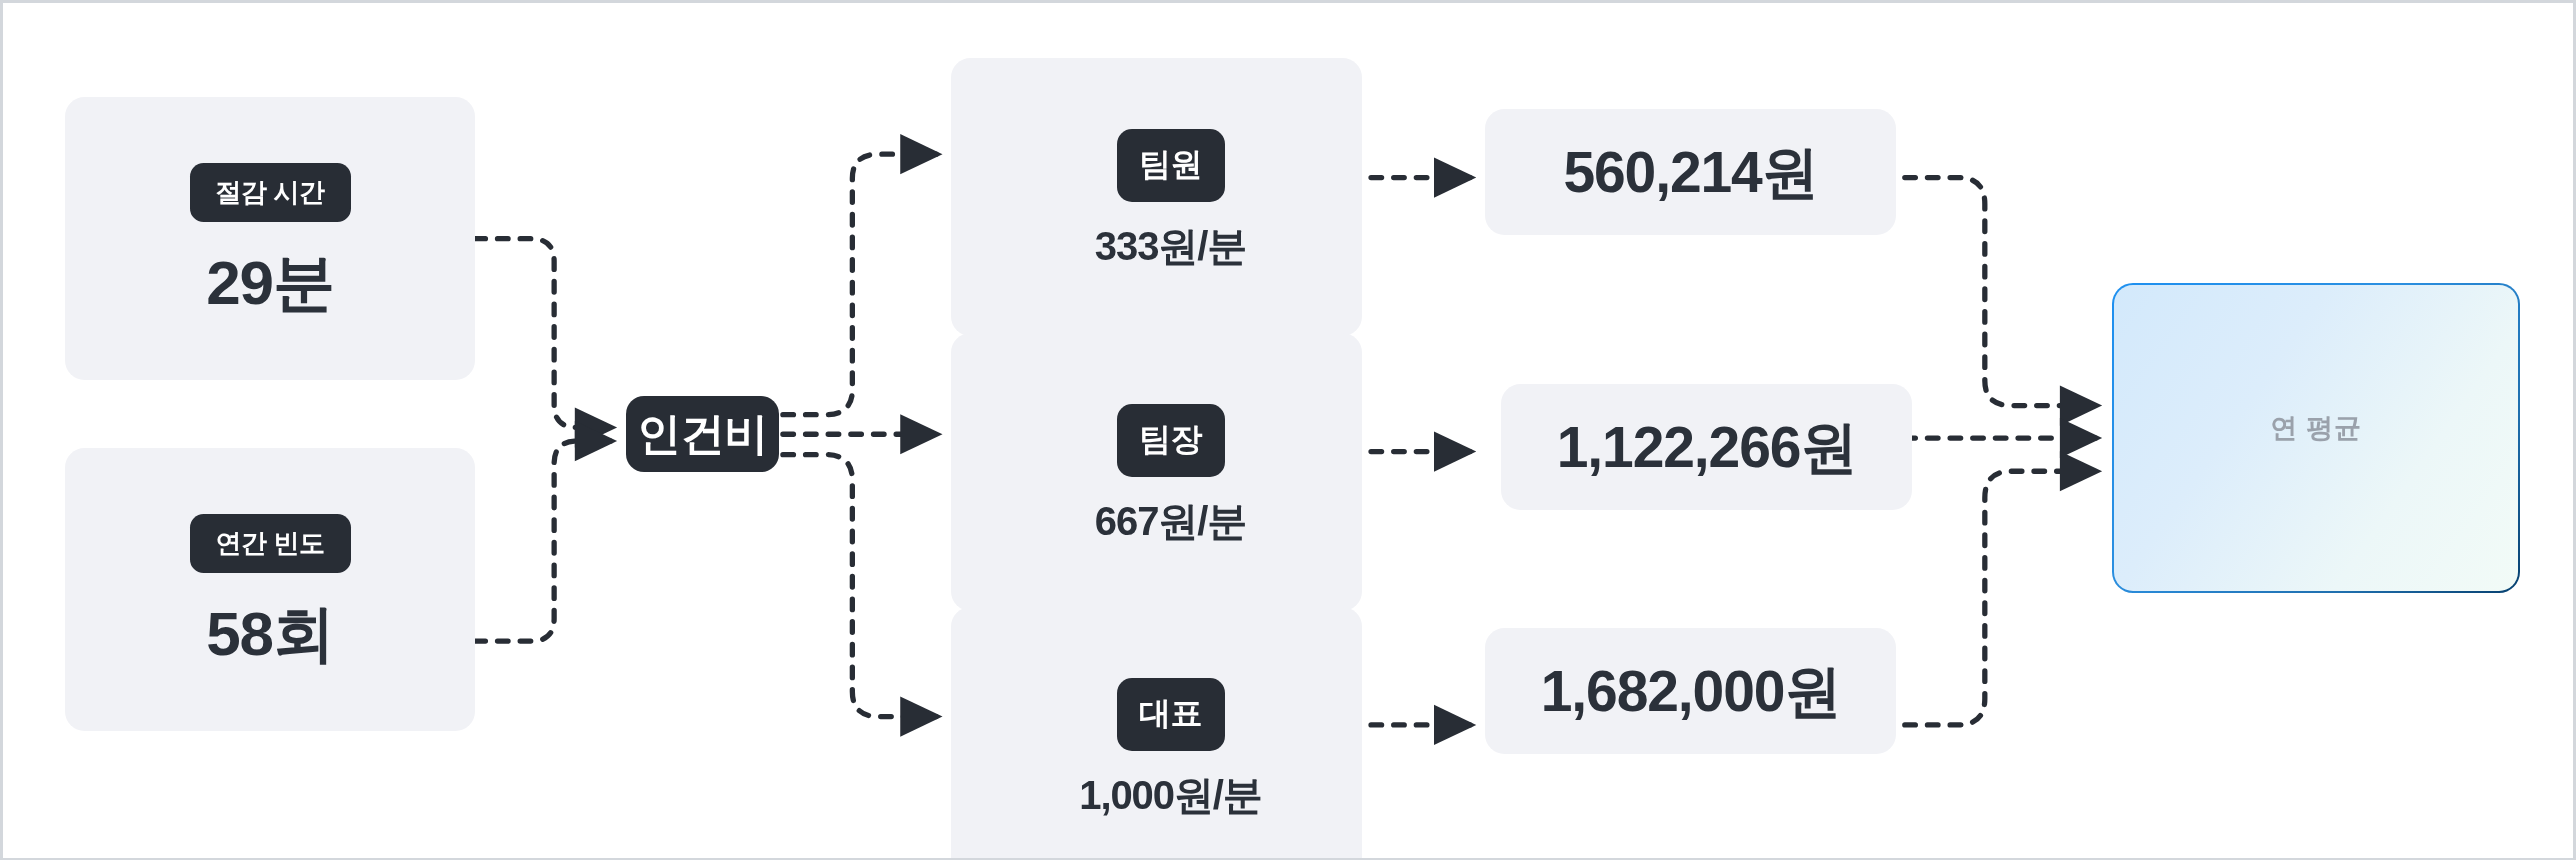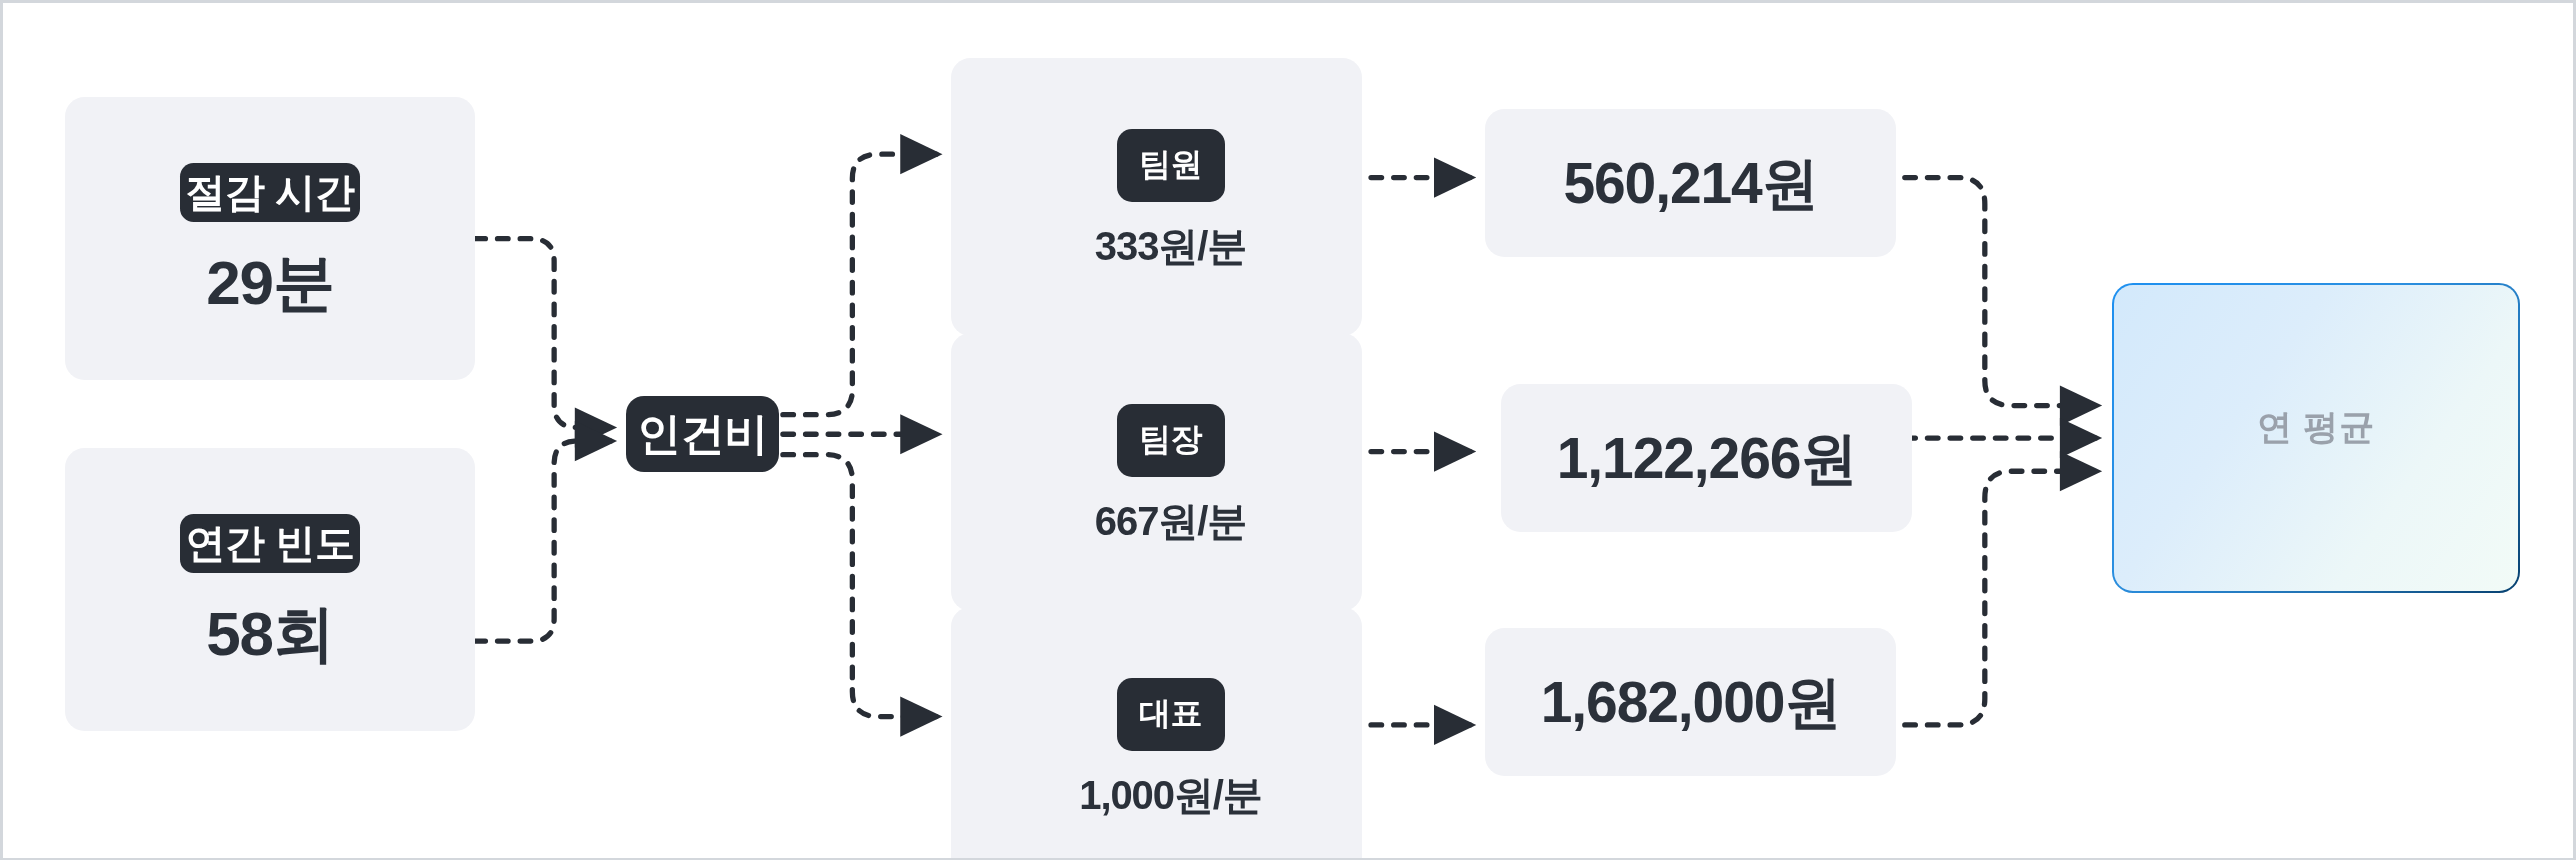--- a/index.html
+++ b/index.html
@@ -66,23 +66,23 @@
     text-align: center;
   }
 
   
   .input-card {
     width: 410px;
     height: 283px;
     gap: 30px;
   }
   .input-card .chip {
-    width: 180px;
+    width: 161px;
     height: 59px;
-    font-size: 40px;
+    font-size: 26px;
   }
   .input-card .card-value {
     font-size: 62px;
     line-height: 1;
   }
   #card-saved-time { left: 62px; top: 94px; }
   #card-annual-frequency { left: 62px; top: 445px; }
 
   
   #node-labor-cost {
@@ -112,21 +112,21 @@
     font-size: 40px;
     line-height: 1;
   }
   #card-rate-member { left: 948px; top: 55px; }
   #card-rate-leader { left: 948px; top: 330px; }
   #card-rate-ceo    { left: 948px; top: 604px; }
 
   
   .amount-card {
     width: 411px;
-    height: 148px;
+    height: 126px;
   }
   .amount-card .card-value {
     font-size: 57px;
     line-height: 1;
   }
   #card-amount-member { left: 1482px; top: 106px; }
   #card-amount-leader { left: 1482px; top: 381px; margin-left: 16px; }
   #card-amount-ceo    { left: 1482px; top: 625px; }
 
   
@@ -147,21 +147,21 @@
     border-radius: 19px;
     box-sizing: border-box;
     background: linear-gradient(125deg, #d3e9fb 0%, #dcedfb 35%, #ecf7f8 70%, #f2fbf7 100%);
     display: flex;
     flex-direction: column;
     align-items: center;
     justify-content: center;
   }
   #result-label {
     color: #9aa1ab;
-    font-size: 35px;
+    font-size: 27px;
     font-weight: 700;
     letter-spacing: 0.8px;
     margin-bottom: 21px;
   }
   #result-value {
     color: #2b313a;
     font-size: 57px;
     font-weight: 700;
     line-height: 1.12;
     letter-spacing: -1.1px;

